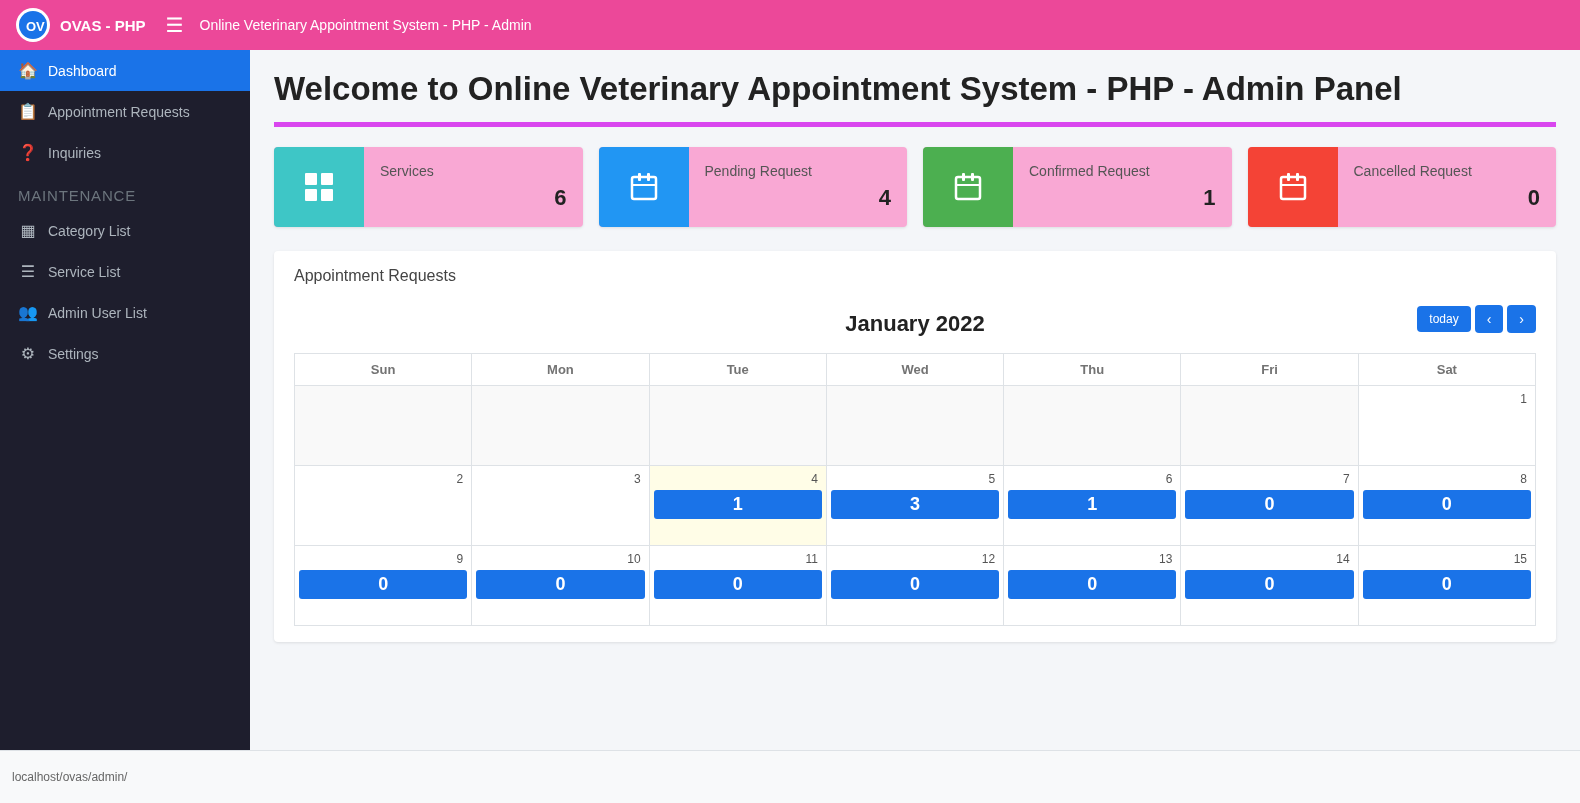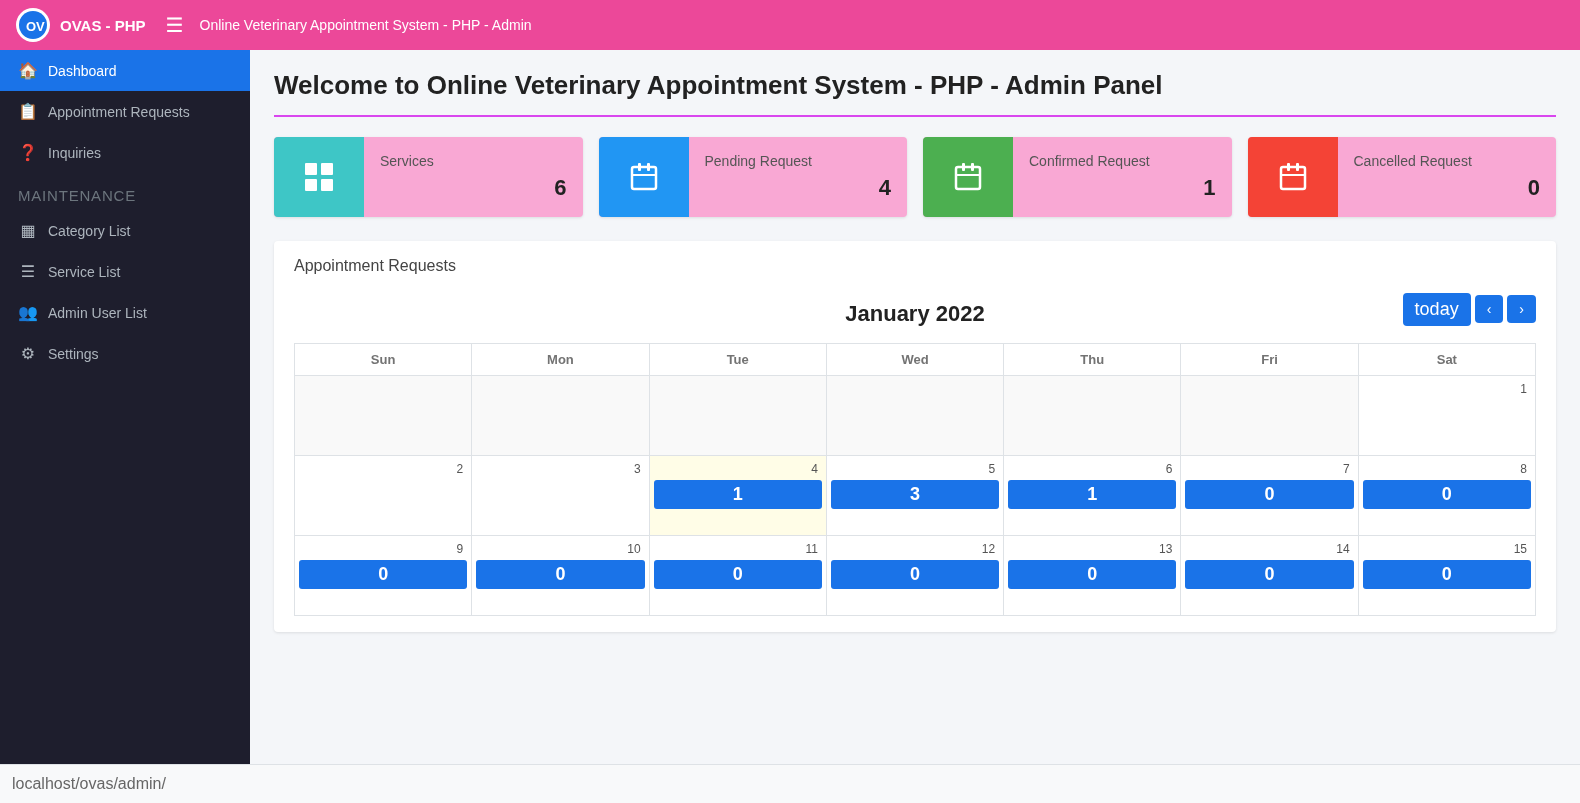--- a/index.html
+++ b/index.html
@@ -75,26 +75,26 @@
     }
 
     
     .main {
       flex: 1;
       overflow-y: auto;
       background: #f4f6f9;
       padding: 20px 24px;
     }
     .page-heading {
-      font-size: 26px;
+      font-size: 33px;
       font-weight: 700;
       color: #222;
       margin-bottom: 20px;
       padding-bottom: 14px;
-      border-bottom: 2px solid #d946ef;
+      border-bottom: 5px solid #d946ef;
     }
 
     
     .stats-row {
       display: flex;
       gap: 16px;
       margin-bottom: 24px;
     }
     .stat-card {
       flex: 1;
@@ -164,21 +164,21 @@
     }
     .cal-btn {
       background: #1a73e8;
       color: #fff;
       border: none;
       padding: 6px 12px;
       border-radius: 4px;
       cursor: pointer;
       font-size: 14px;
     }
-    .cal-btn-today { font-size: 18px; }
+    .cal-btn-today { font-size: 12px; }
 
     
     .calendar-grid {
       width: 100%;
       border-collapse: collapse;
     }
     .calendar-grid th {
       padding: 8px 4px;
       text-align: center;
       font-size: 13px;
@@ -212,22 +212,22 @@
       padding: 4px 2px;
       font-size: 18px;
       font-weight: 700;
       margin-top: 2px;
     }
 
     
     .statusbar {
       background: #f8f9fa;
       border-top: 1px solid #dee2e6;
-      padding: 10px 12px;
-      font-size: 16px;
+      padding: 19px 12px;
+      font-size: 12px;
       color: #666;
       flex-shrink: 0;
     }
   </style>
 </head>
 <body>
 
 <nav class="navbar">
   <div class="navbar-brand">
     <div class="navbar-brand-avatar">

